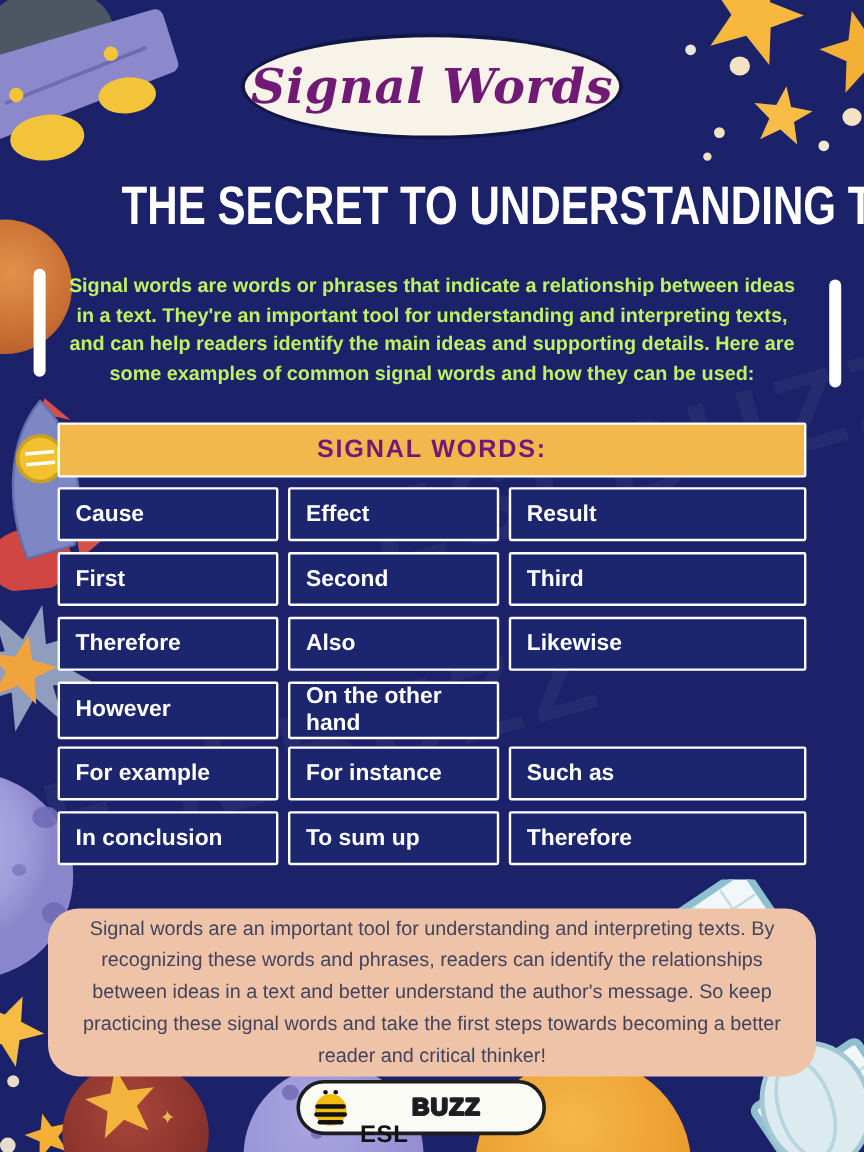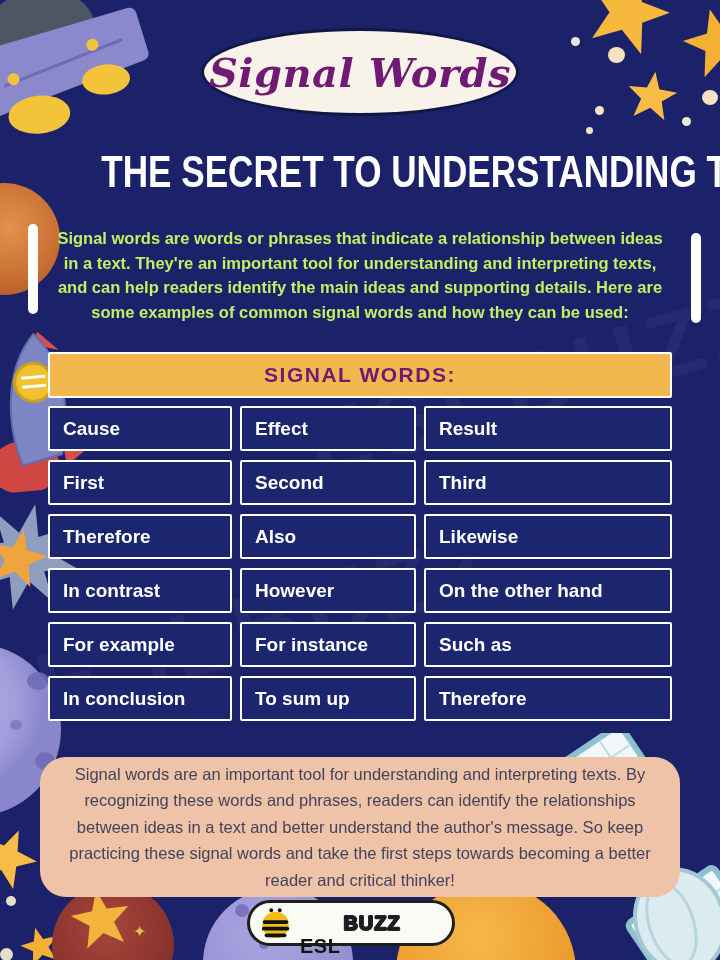--- a/index.html
+++ b/index.html
@@ -224,21 +224,20 @@
         <div class="sw-cell">First</div>
         <div class="sw-cell">Second</div>
         <div class="sw-cell">Third</div>
       </div>
       <div class="sw-row">
         <div class="sw-cell">Therefore</div>
         <div class="sw-cell">Also</div>
         <div class="sw-cell">Likewise</div>
       </div>
       <div class="sw-row">
-        <div class="sw-cell">In contrast</div>
         <div class="sw-cell">However</div>
         <div class="sw-cell">On the other hand</div>
       </div>
       <div class="sw-row">
         <div class="sw-cell">For example</div>
         <div class="sw-cell">For instance</div>
         <div class="sw-cell">Such as</div>
       </div>
       <div class="sw-row">
         <div class="sw-cell">In conclusion</div>

